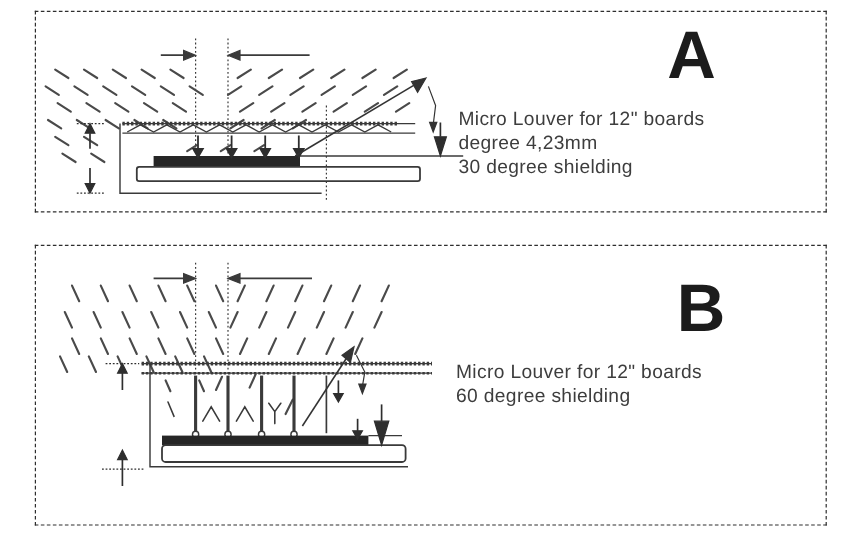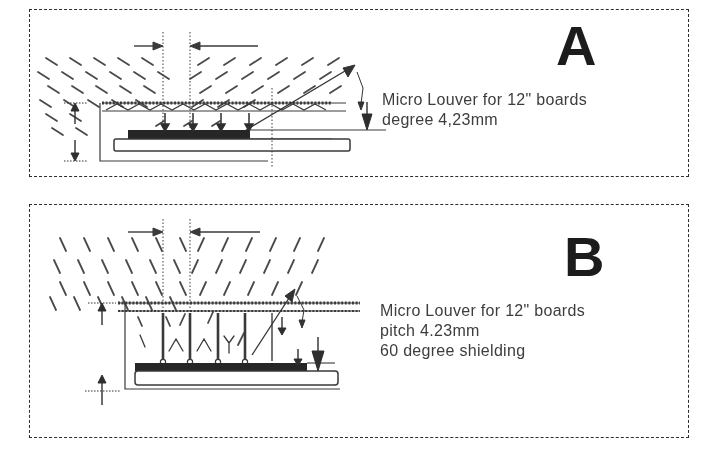--- a/index.html
+++ b/index.html
@@ -98,20 +98,21 @@
       <polygon points="41,101 49,101 45,93"></polygon>
       <line x1="45" y1="130" x2="45" y2="144" stroke-width="1.4"></line>
       <polygon points="41,143 49,143 45,151"></polygon>
       <line x1="34" y1="151" x2="58" y2="151" stroke-width="1" stroke-dasharray="1.5,1.5"></line>
     </g>
   </svg>
   <div class="panel-letter">A</div>
   <div class="caption">
     <span>Micro Louver for 12" boards</span>
     <span>degree 4,23mm</span>
+    <span>30 degree shielding</span>
   </div>
 </div>
 
 <div class="panel" id="panel-b">
   <svg class="diagram-svg" width="657" height="231" viewBox="0 0 657 231">
 
     <g stroke="#3a3a3a" fill="#3a3a3a">
       <line x1="133" y1="14" x2="133" y2="156" stroke-width="1" stroke-dasharray="1.5,2"></line>
       <line x1="160" y1="14" x2="160" y2="156" stroke-width="1" stroke-dasharray="1.5,2"></line>
       <line x1="98" y1="27" x2="129" y2="27" stroke-width="1.4"></line>
@@ -176,16 +177,15 @@
       <line x1="72" y1="120" x2="72" y2="105" stroke-width="1.4"></line>
       <polygon points="68,106 76,106 72,98"></polygon>
       <line x1="72" y1="200" x2="72" y2="176" stroke-width="1.4"></line>
       <polygon points="68,178 76,178 72,170"></polygon>
       <line x1="55" y1="186" x2="90" y2="186" stroke-width="1" stroke-dasharray="1.5,1.5"></line>
     </g>
   </svg>
   <div class="panel-letter">B</div>
   <div class="caption">
     <span>Micro Louver for 12" boards</span>
-    <span>pitch 4.23mm</span>
     <span>60 degree shielding</span>
   </div>
 </div>
 
 </body></html>

